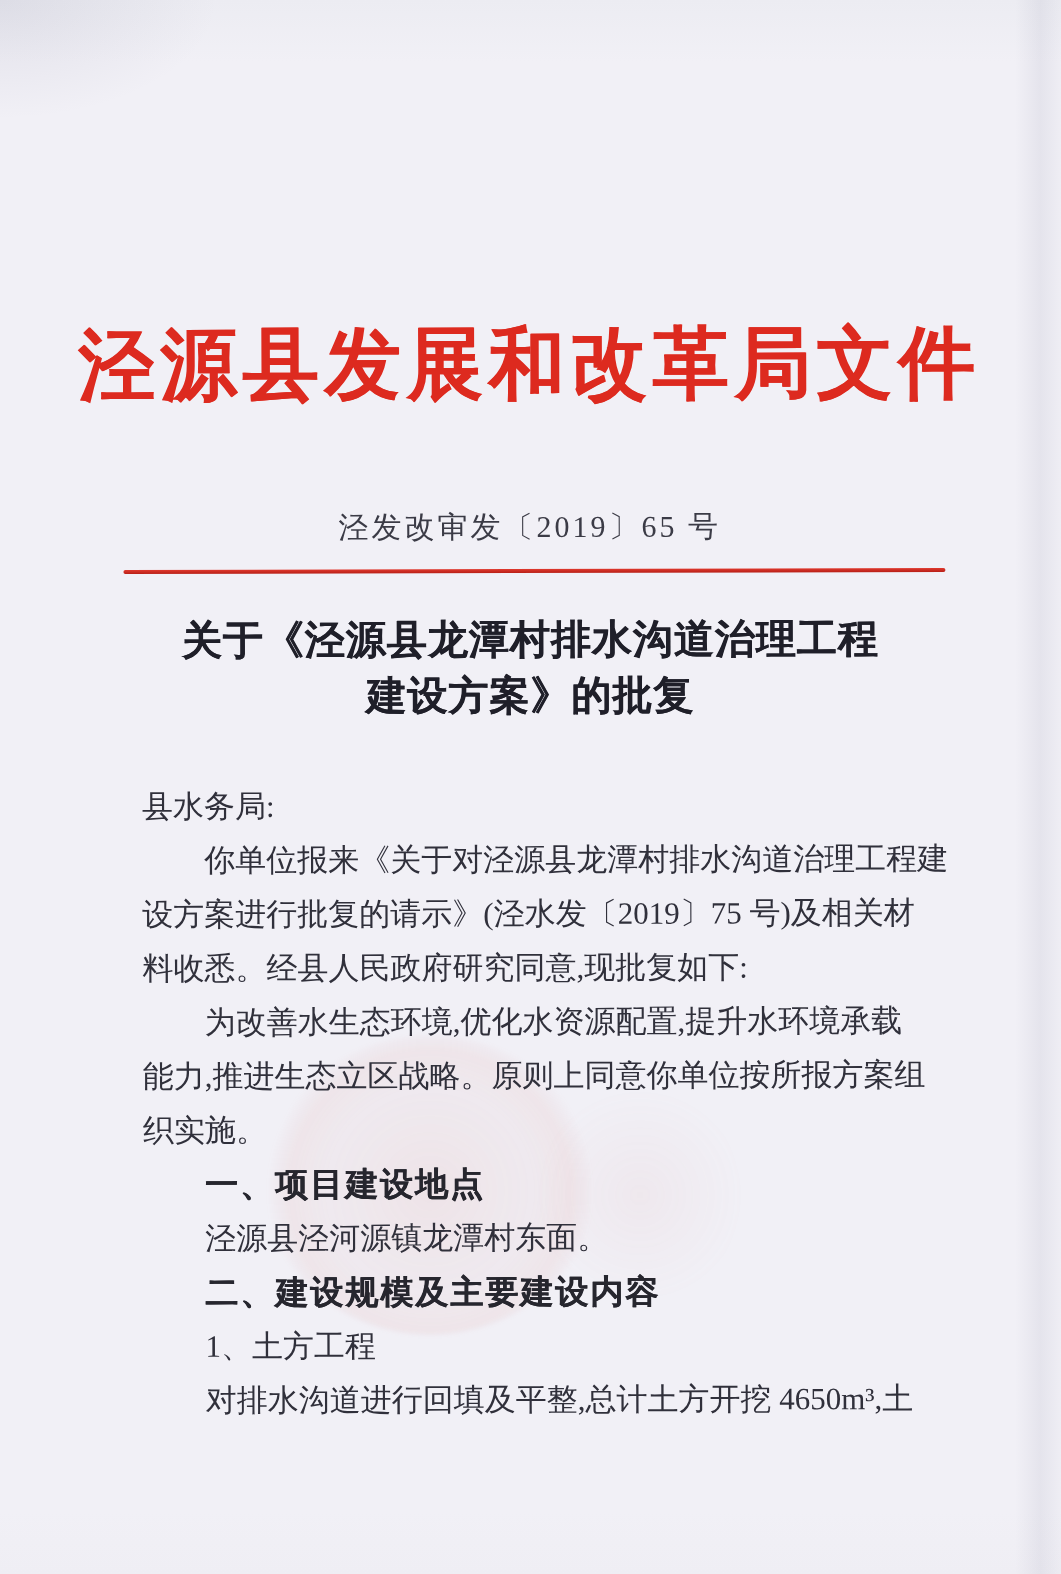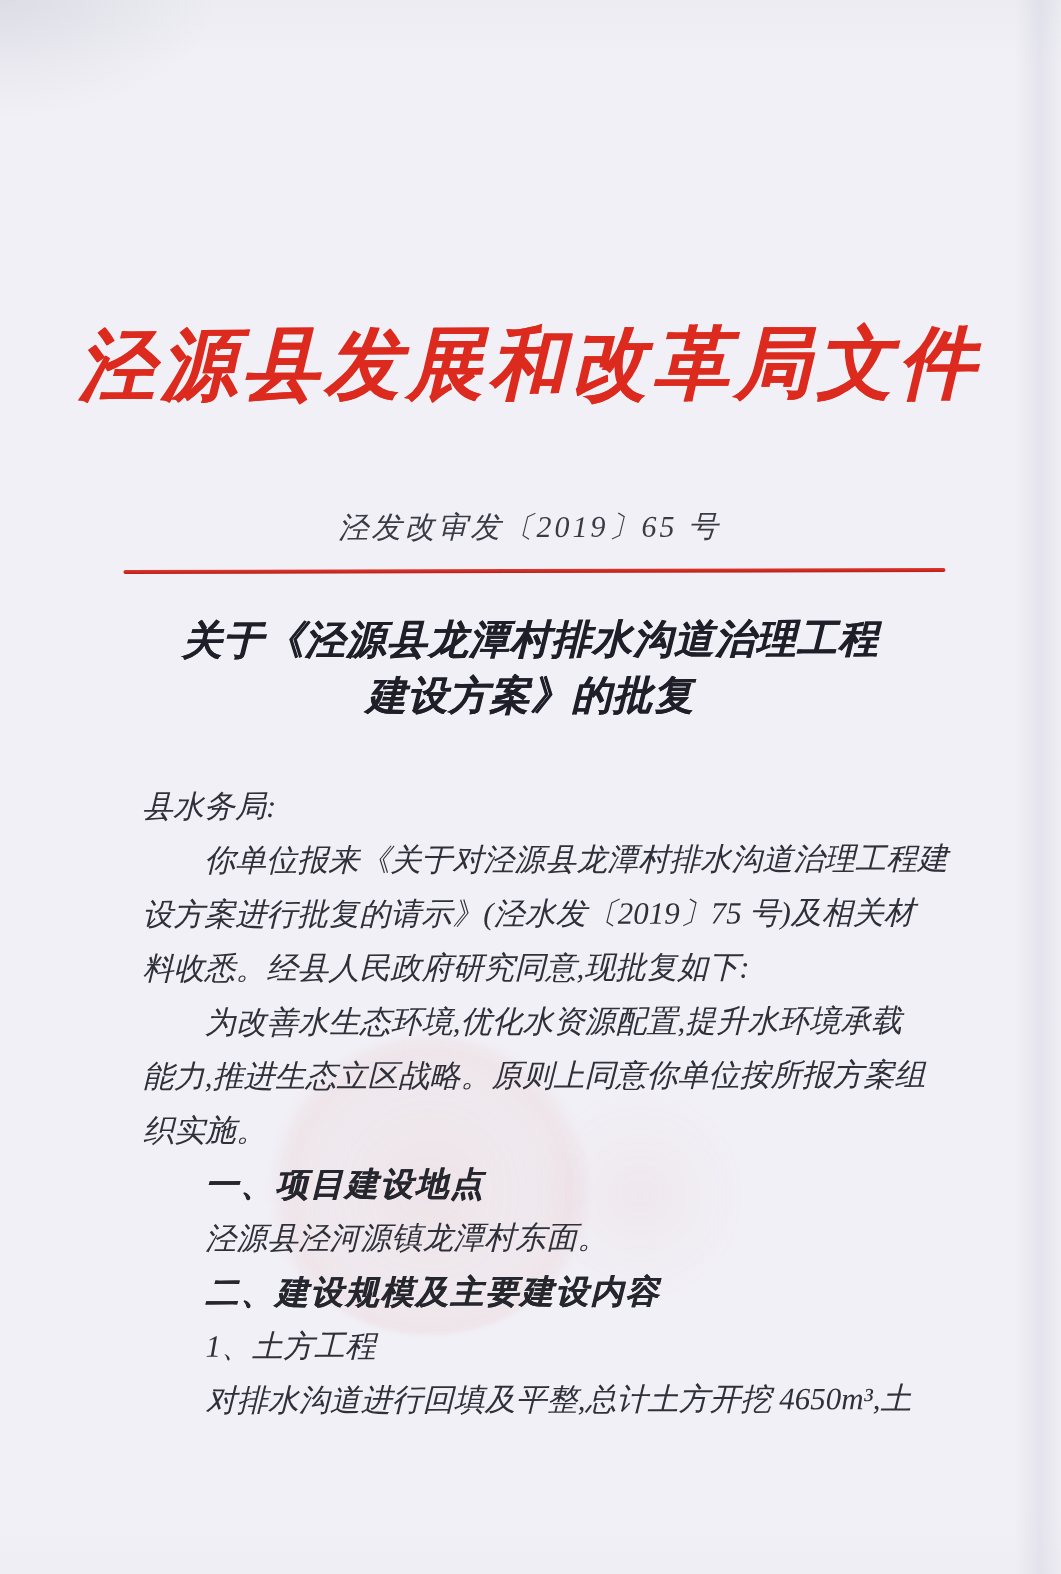--- a/index.html
+++ b/index.html
@@ -8,21 +8,20 @@
     background:#e9e8ef;
     font-family:"Liberation Serif", serif;
     overflow:hidden;
   }
   .paper{
     position:relative;width:1061px;height:1574px;
     background:
       linear-gradient(180deg, #ececf2 0%, #f1f0f6 4%, #f1f0f6 96%, #efeef4 100%),
       #f1f0f6;
     overflow:hidden;
-    font-style:italic;
   }
   .tilt{
     position:absolute;inset:0;
     transform:rotate(-0.15deg);
   }
   
   .shadow-right{
     position:absolute;top:0;right:0;width:46px;height:100%;
     background:linear-gradient(90deg, rgba(120,120,150,0) 0%, rgba(120,120,150,0.10) 55%, rgba(120,120,150,0.02) 100%);
     pointer-events:none;

